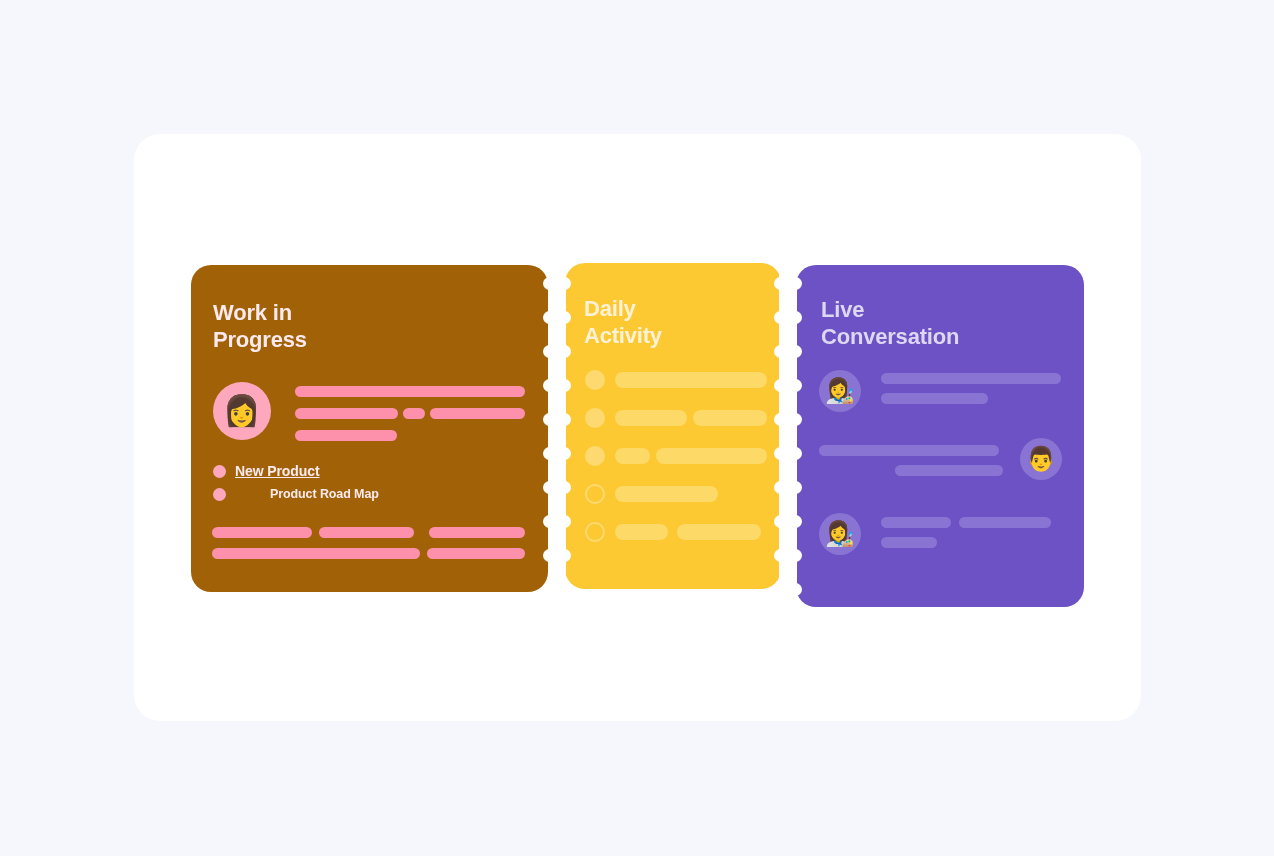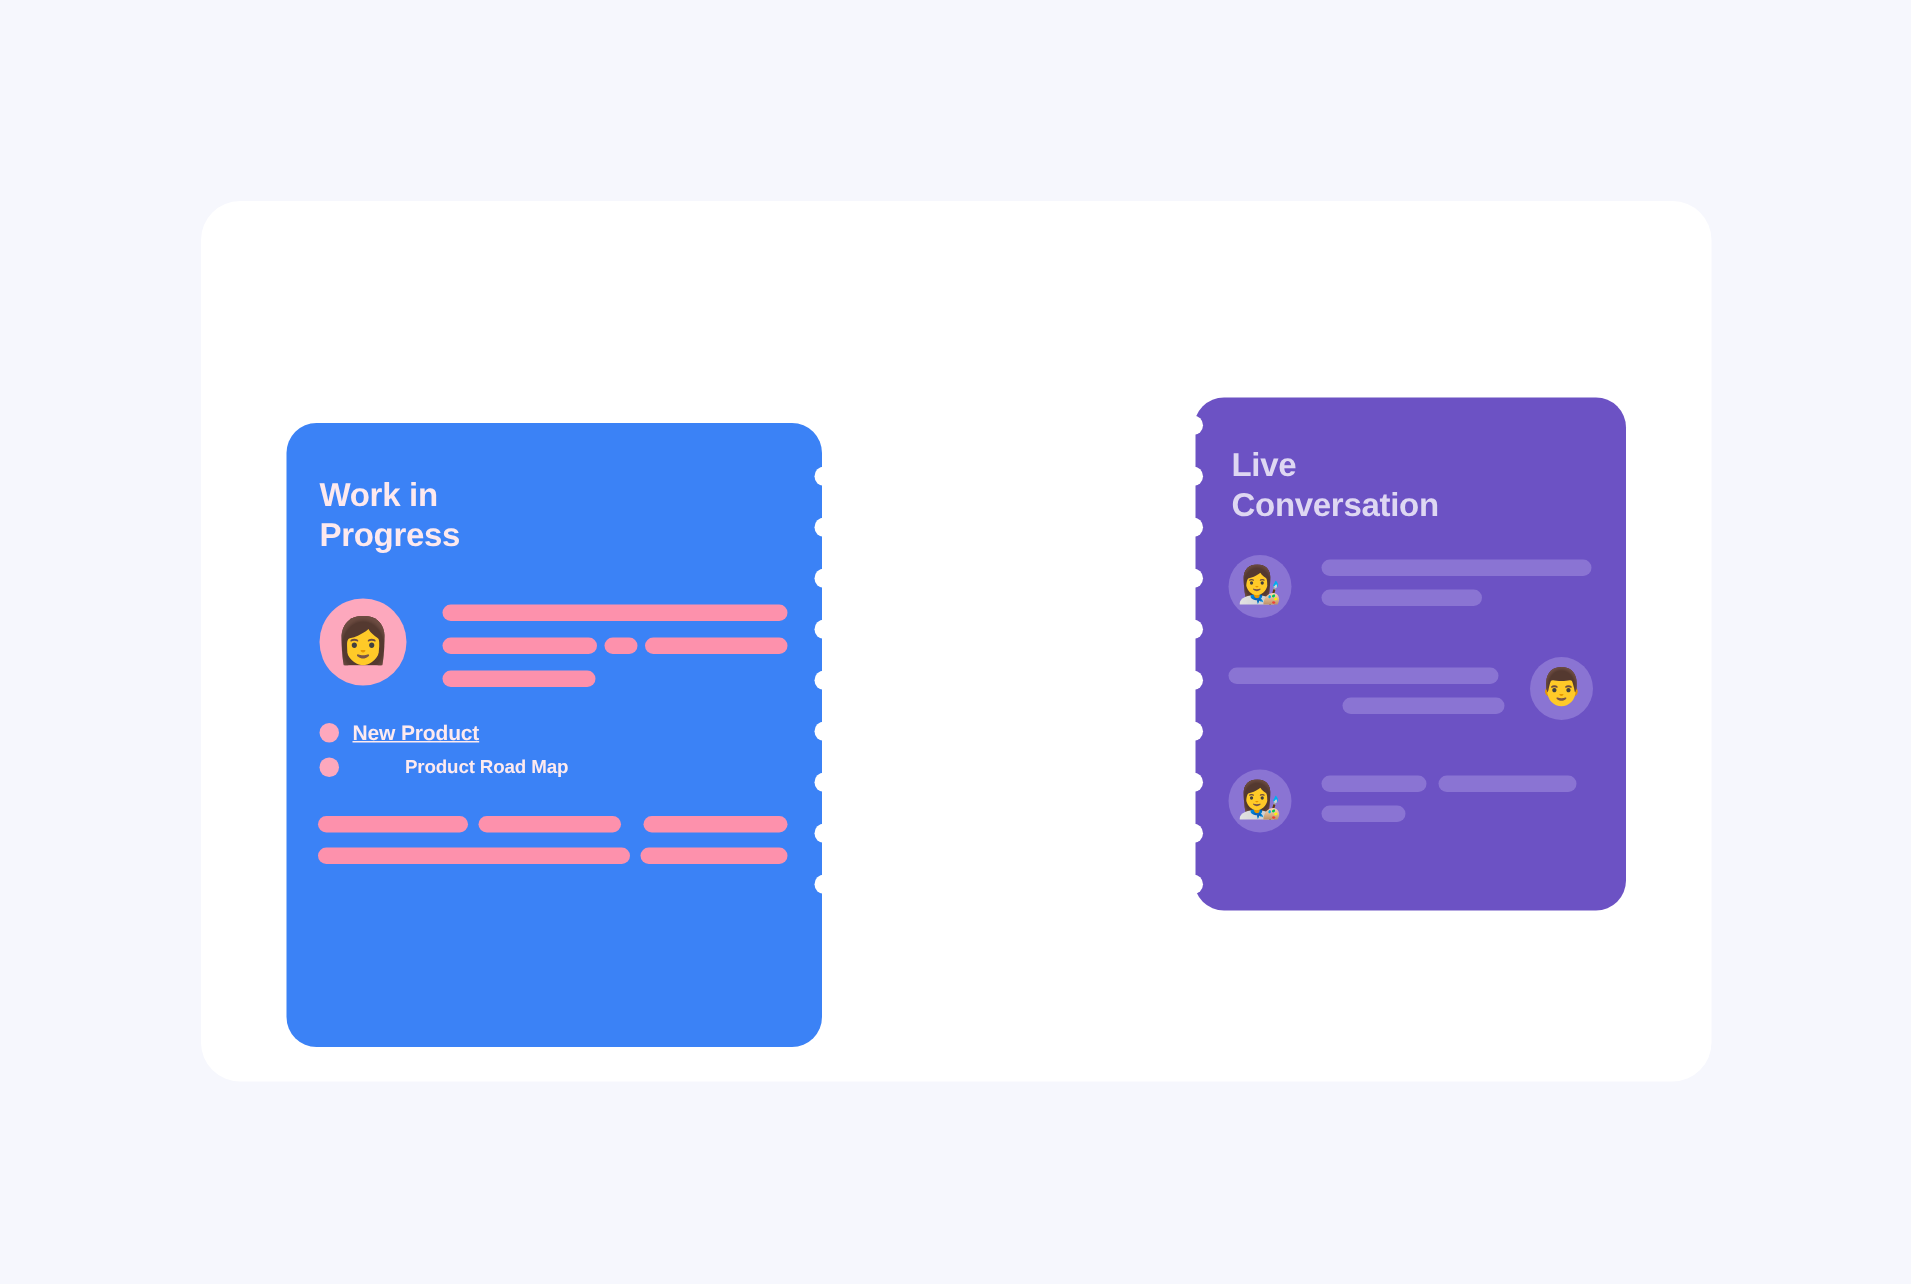--- a/index.html
+++ b/index.html
@@ -35,21 +35,21 @@
     width: 1274px;
     height: 856px;
   }
 
   .card {
     position: absolute;
     border-radius: 20px;
     overflow: hidden;
   }
 
-  .card-pink   { left: 191px; top: 282px; width: 357px; height: 416px; background: #3b82f6; }
+  .card-pink   { left: 191px; top: 265px; width: 357px; height: 327px; background: #a16207; }
   .card-yellow { left: 565px; top: 263px; width: 216px; height: 326px; background: #fdc933; }
   .card-purple { left: 796px; top: 265px; width: 288px; height: 342px; background: #6c52c4; }
 
   .card-title {
     position: absolute;
     font-size: 22px;
     font-weight: bold;
     line-height: 27px;
     letter-spacing: -0.2px;
     white-space: pre-line;
@@ -156,20 +156,42 @@
       <span class="list-label sm">Product Road Map</span>
     </div>
 
     <div class="bar t-pink-bar" style="left:21px; top:262px; width:100px; height:11px;"></div>
     <div class="bar t-pink-bar" style="left:128px; top:262px; width:95px; height:11px;"></div>
     <div class="bar t-pink-bar" style="left:238px; top:262px; width:96px; height:11px;"></div>
     <div class="bar t-pink-bar" style="left:21px; top:283px; width:208px; height:11px;"></div>
     <div class="bar t-pink-bar" style="left:236px; top:283px; width:98px; height:11px;"></div>
   </div>
 
+  <div class="card card-yellow">
+    <div class="card-title">Daily
+Activity</div>
+
+    <div class="dot t-yel-dot" style="left:20px; top:107px; width:20px; height:20px;"></div>
+    <div class="bar t-yel-bar" style="left:50px; top:109px; width:152px; height:16px;"></div>
+
+    <div class="dot t-yel-dot" style="left:20px; top:145px; width:20px; height:20px;"></div>
+    <div class="bar t-yel-bar" style="left:50px; top:147px; width:72px; height:16px;"></div>
+    <div class="bar t-yel-bar" style="left:128px; top:147px; width:74px; height:16px;"></div>
+
+    <div class="dot t-yel-dot" style="left:20px; top:183px; width:20px; height:20px;"></div>
+    <div class="bar t-yel-bar" style="left:50px; top:185px; width:35px; height:16px;"></div>
+    <div class="bar t-yel-bar" style="left:91px; top:185px; width:111px; height:16px;"></div>
+
+    <div class="dot t-yel-ring" style="left:20px; top:221px; width:20px; height:20px;"></div>
+    <div class="bar t-yel-bar" style="left:50px; top:223px; width:103px; height:16px;"></div>
+
+    <div class="dot t-yel-ring" style="left:20px; top:259px; width:20px; height:20px;"></div>
+    <div class="bar t-yel-bar" style="left:50px; top:261px; width:53px; height:16px;"></div>
+    <div class="bar t-yel-bar" style="left:112px; top:261px; width:84px; height:16px;"></div>
+  </div>
 
   <div class="card card-purple">
     <div class="card-title">Live
 Conversation</div>
 
     <div class="avatar" style="left:23px; top:105px; width:42px; height:42px; background:#8a74d3; font-size:24px;">
       <span>👩‍🎨</span>
     </div>
     <div class="bar t-pur-bar" style="left:85px; top:108px; width:180px; height:11px;"></div>
     <div class="bar t-pur-bar" style="left:85px; top:128px; width:107px; height:11px;"></div>

